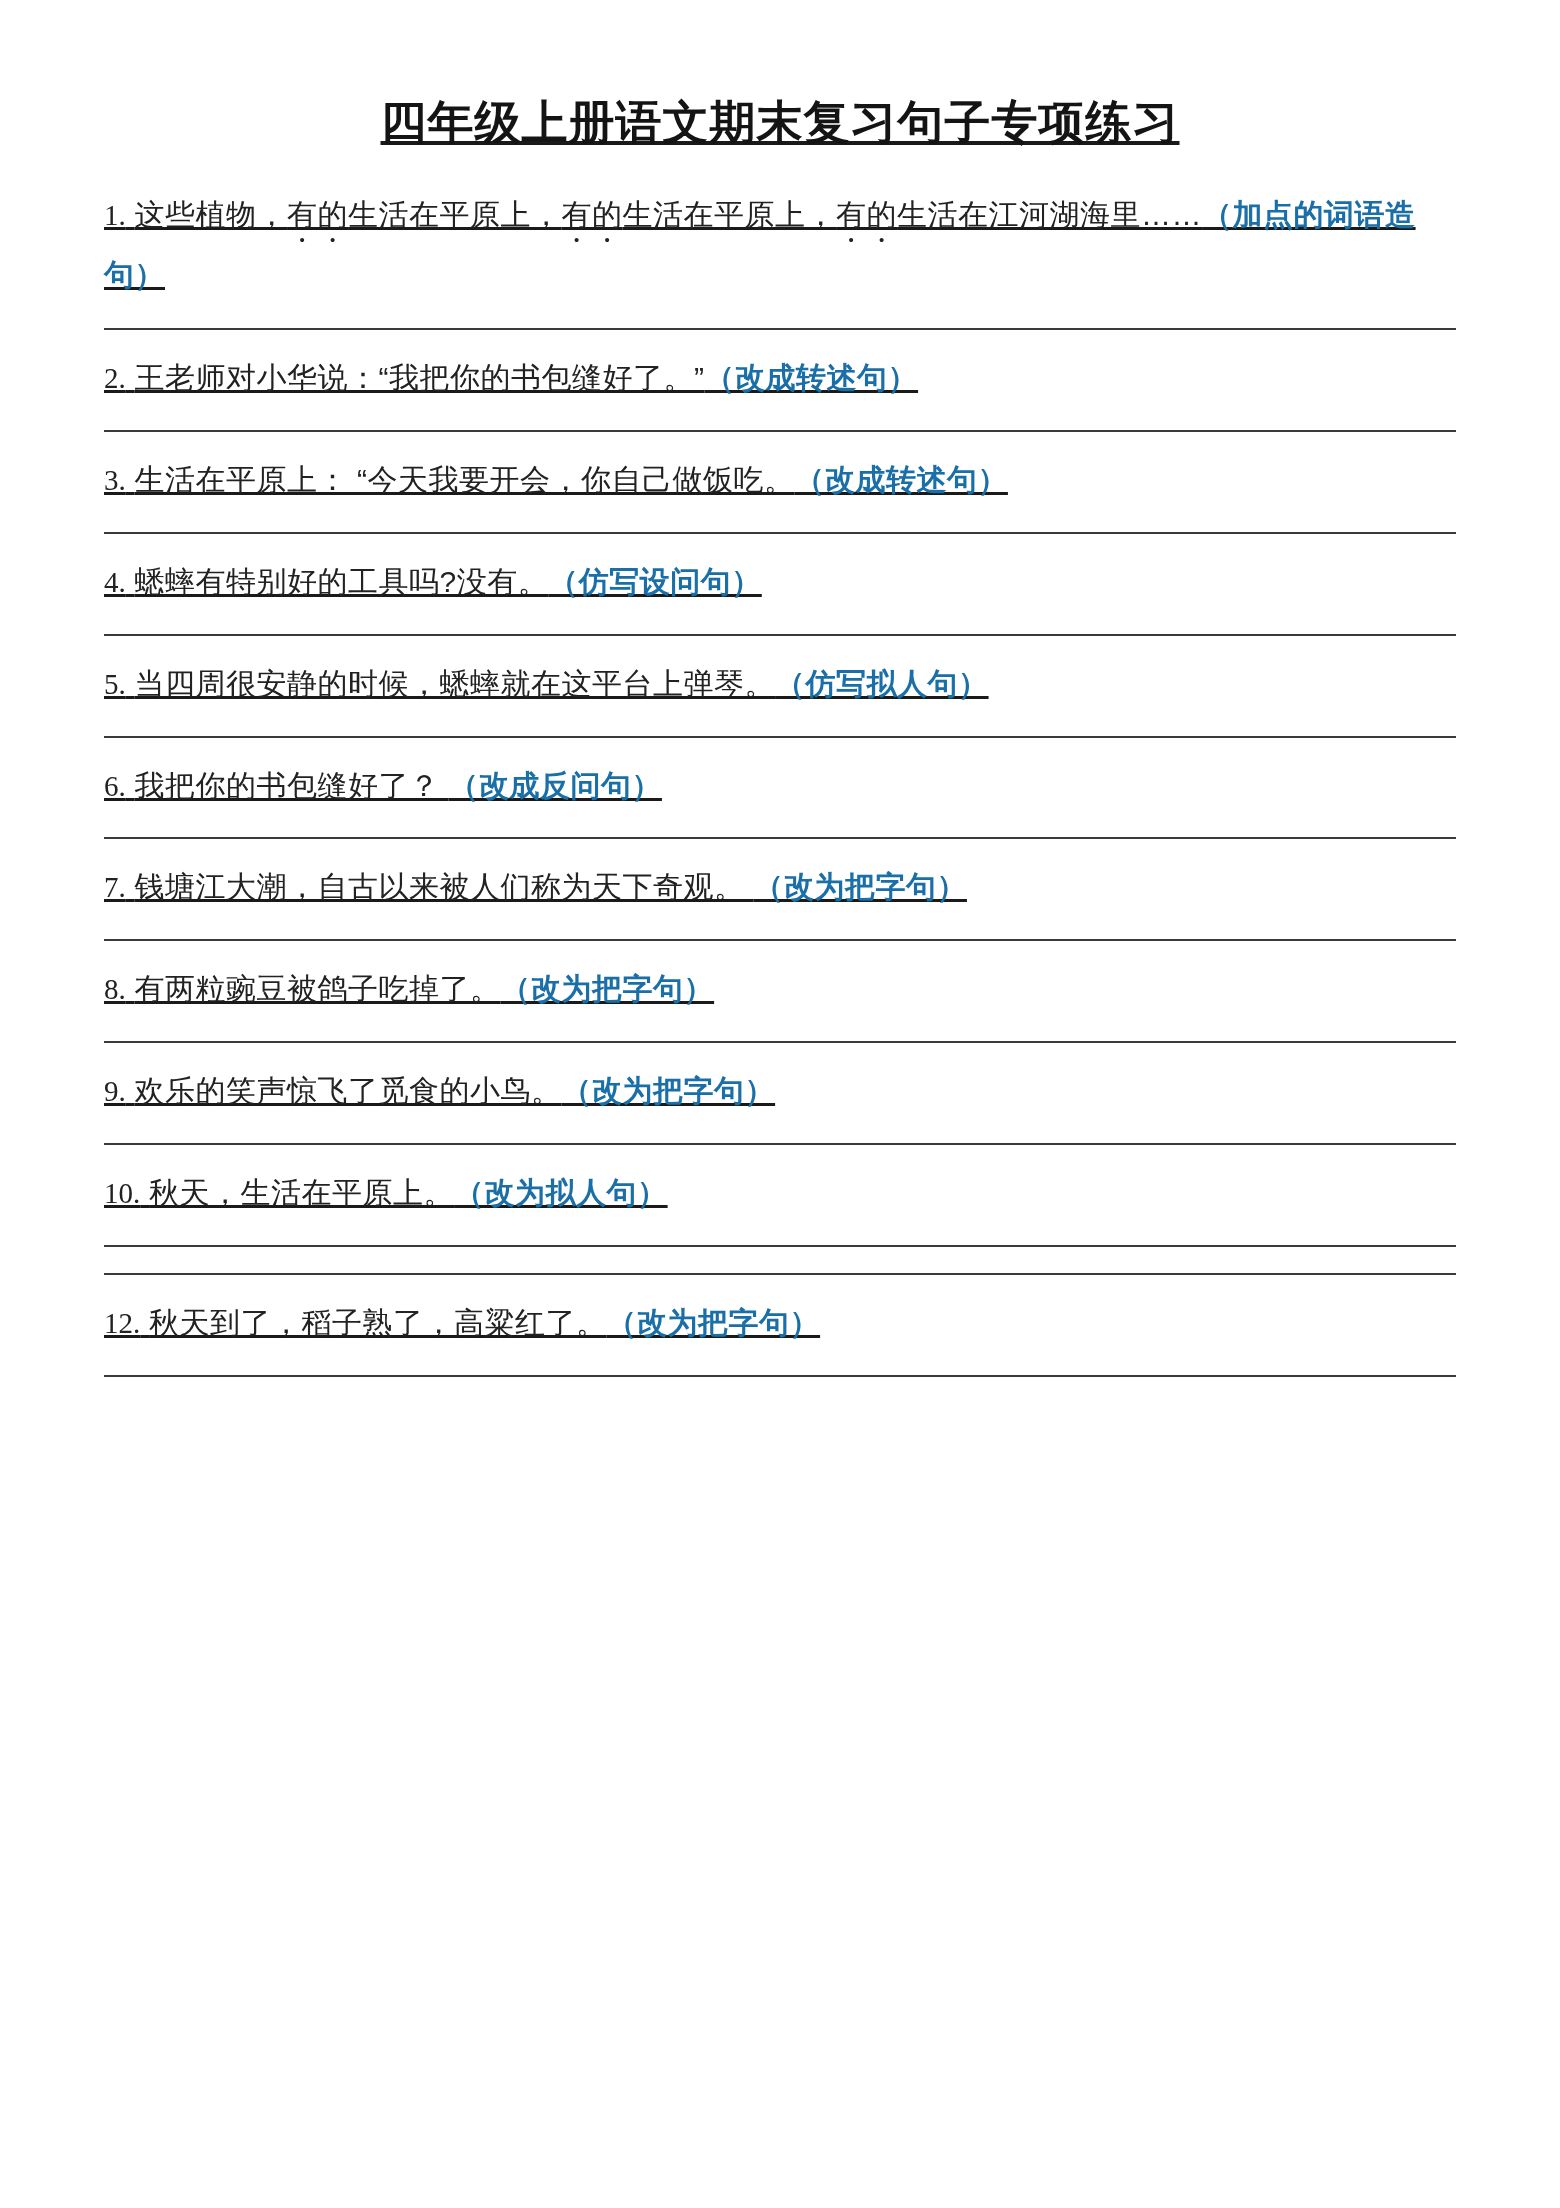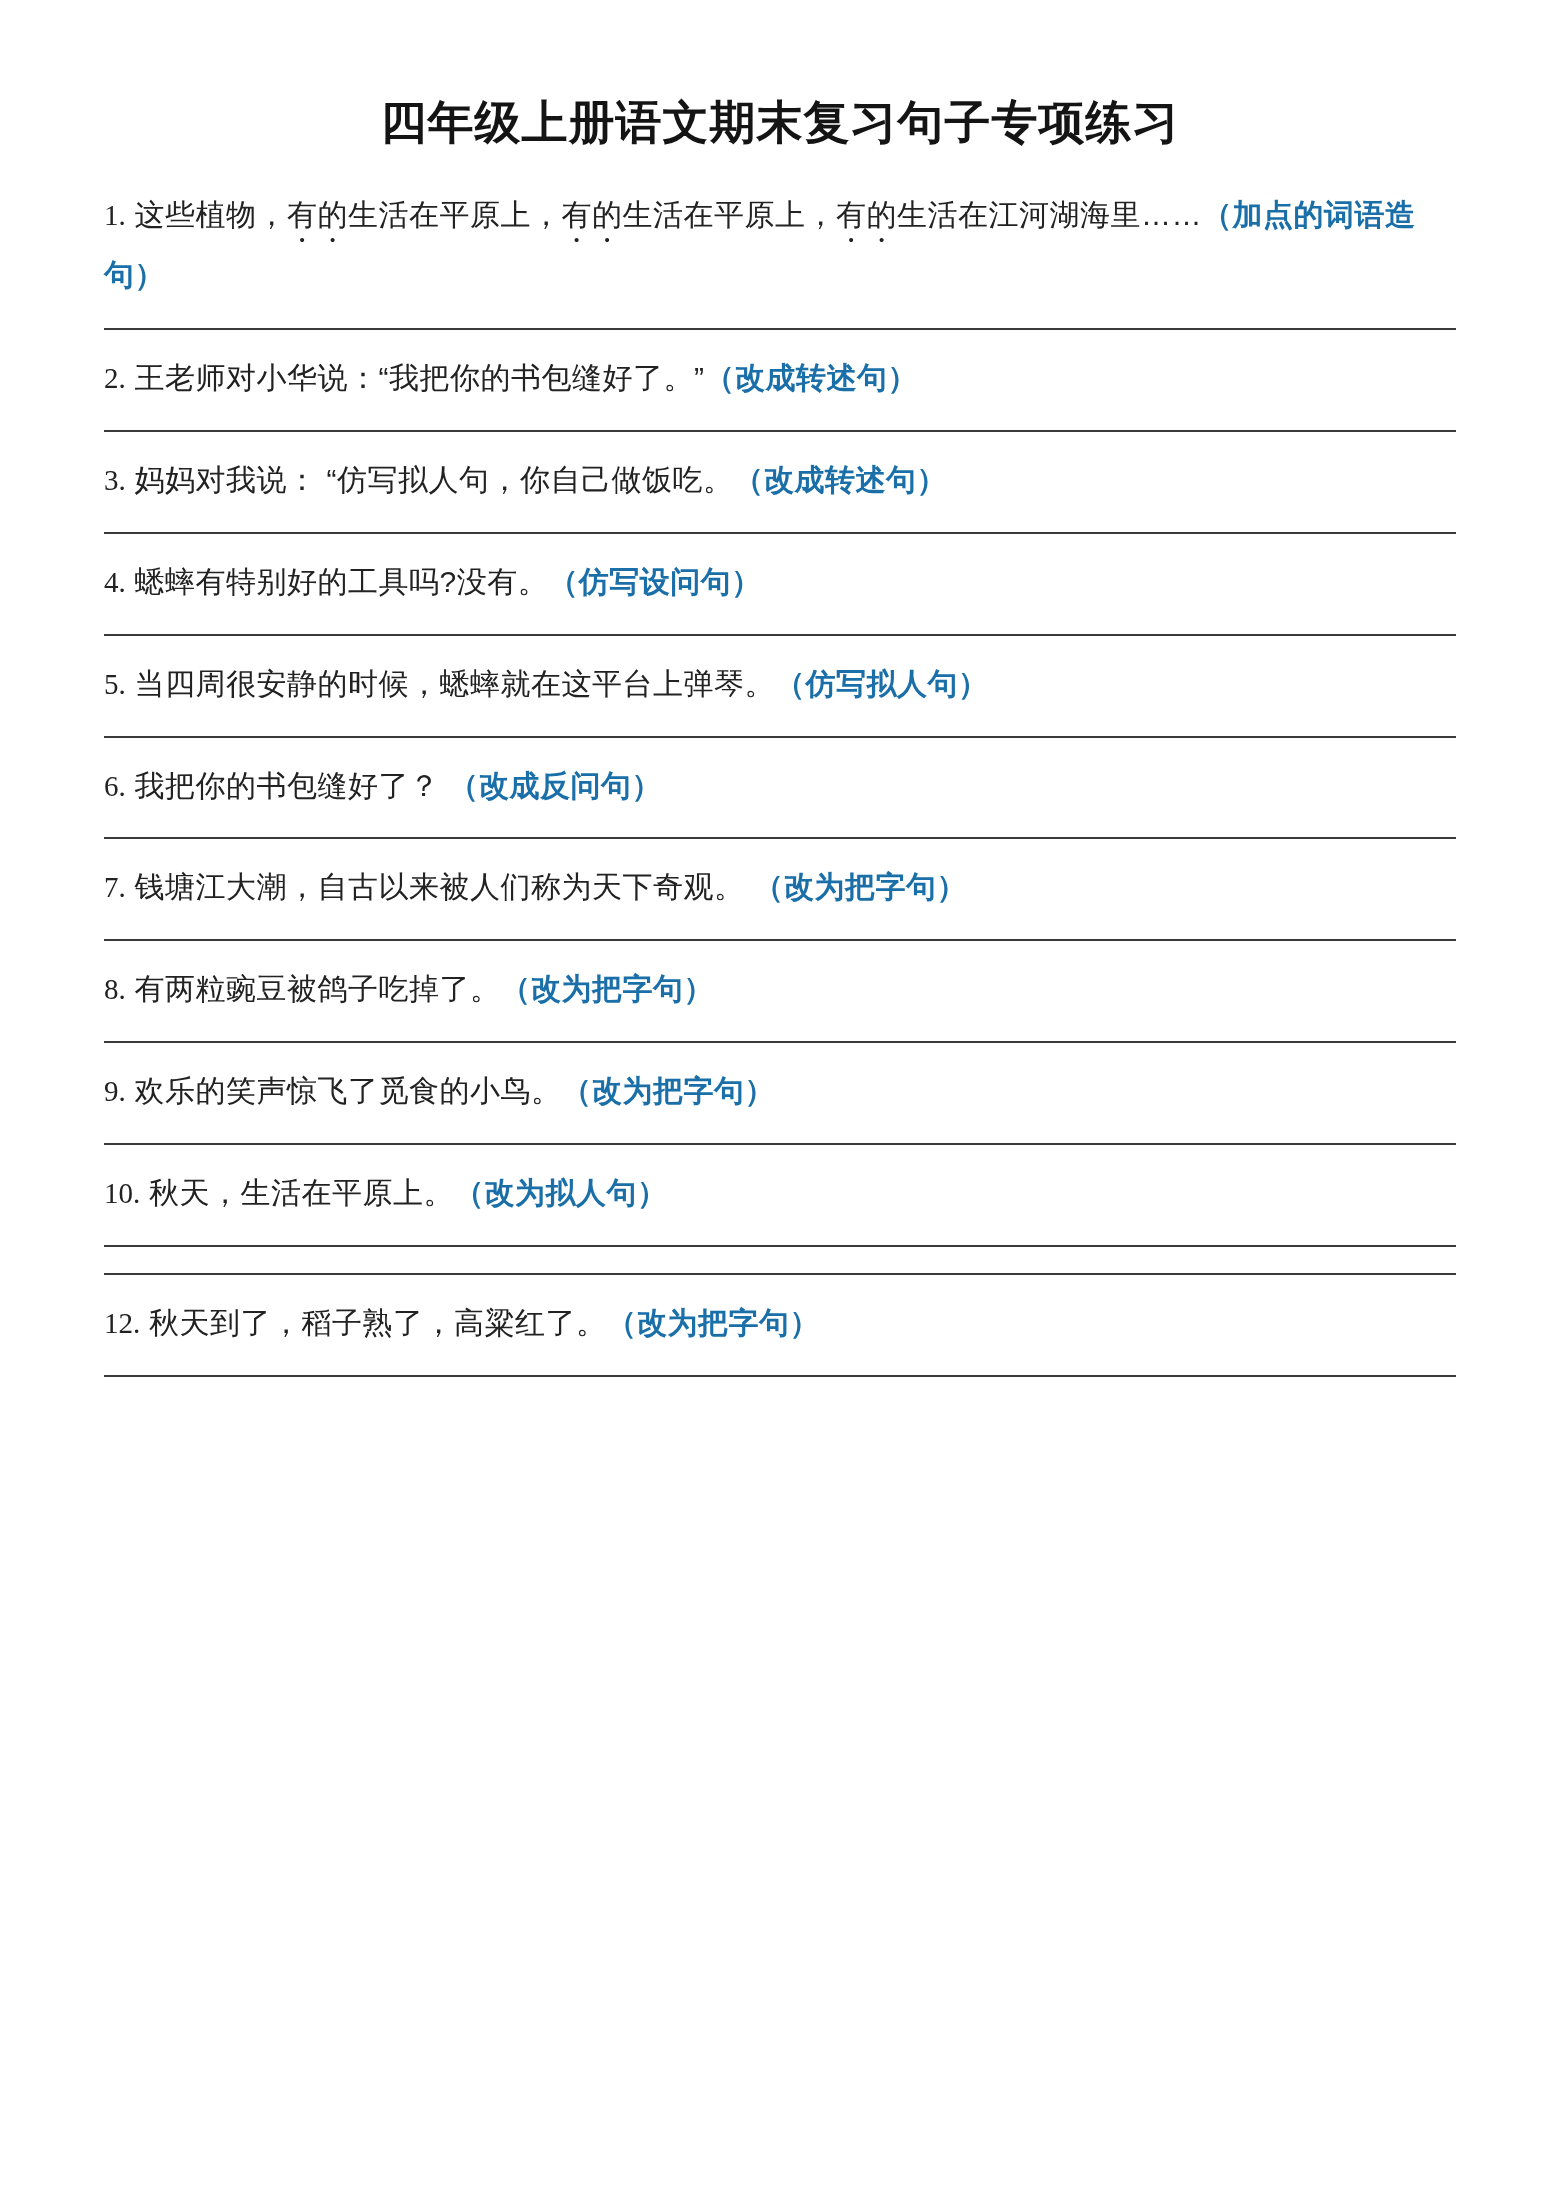--- a/index.html
+++ b/index.html
@@ -13,20 +13,21 @@
     font-family: "Liberation Sans", sans-serif;
     color: #1a1a1a;
     overflow: hidden;
   }
   .page {
     width: 1560px;
     height: 1808px;
     box-sizing: border-box;
     padding: 78px 104px 0 104px;
     position: relative;
+    text-decoration: underline;
   }
   .doc-title {
     text-align: center;
     font-size: 46px;
     font-weight: bold;
     letter-spacing: 1px;
     color: #141414;
     margin: 14px 0 34px 0;
     font-family: "DejaVu Sans", sans-serif;
   }
@@ -72,21 +73,21 @@
   <div id="items-container">
       <div class="item">
         <div class="q-text"><span class="num">1.</span> <span>这些植物，</span><span class="dotted">有的</span><span>生活在平原上，</span><span class="dotted">有的</span><span>生活在平原上，</span><span class="dotted">有的</span><span>生活在江河湖海里……</span><span class="hint">（加点的词语造句）</span></div>
         <hr class="rule">
       </div>
       <div class="item">
         <div class="q-text"><span class="num">2.</span> <span>王老师对小华说：“我把你的书包缝好了。”</span><span class="hint">（改成转述句）</span></div>
         <hr class="rule">
       </div>
       <div class="item">
-        <div class="q-text"><span class="num">3.</span> <span>妈妈对我说： “仿写拟人句，你自己做饭吃。</span><span class="hint">（改成转述句）</span></div>
+        <div class="q-text"><span class="num">3.</span> <span>生活在平原上： “今天我要开会，你自己做饭吃。</span><span class="hint">（改成转述句）</span></div>
         <hr class="rule">
       </div>
       <div class="item">
         <div class="q-text"><span class="num">4.</span> <span>蟋蟀有特别好的工具吗?没有。</span><span class="hint">（仿写设问句）</span></div>
         <hr class="rule">
       </div>
       <div class="item">
         <div class="q-text"><span class="num">5.</span> <span>当四周很安静的时候，蟋蟀就在这平台上弹琴。</span><span class="hint">（仿写拟人句）</span></div>
         <hr class="rule">
       </div>

